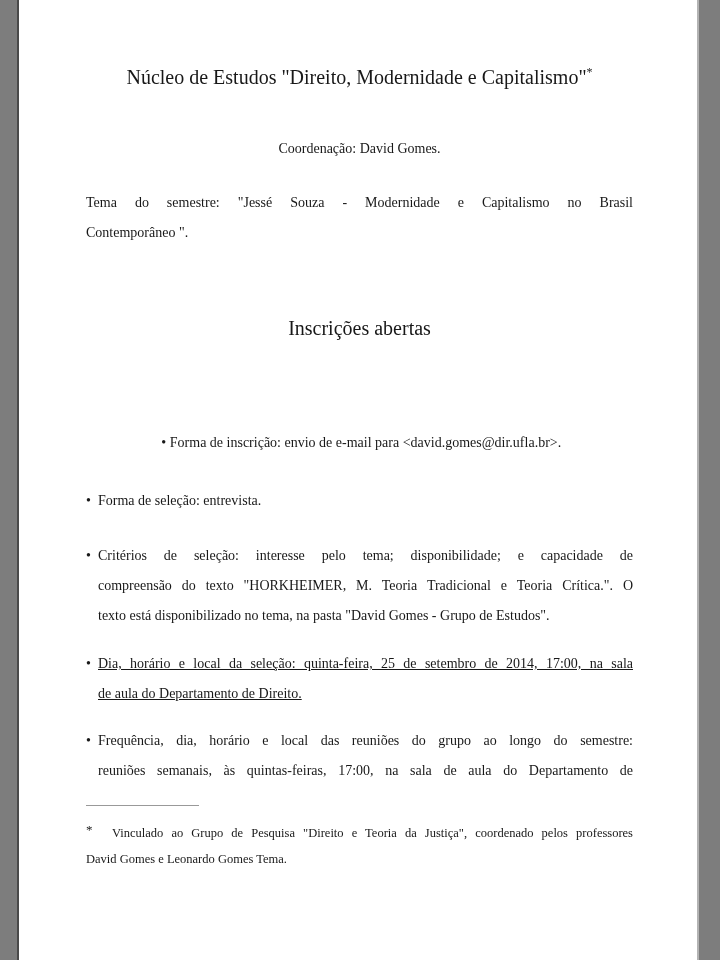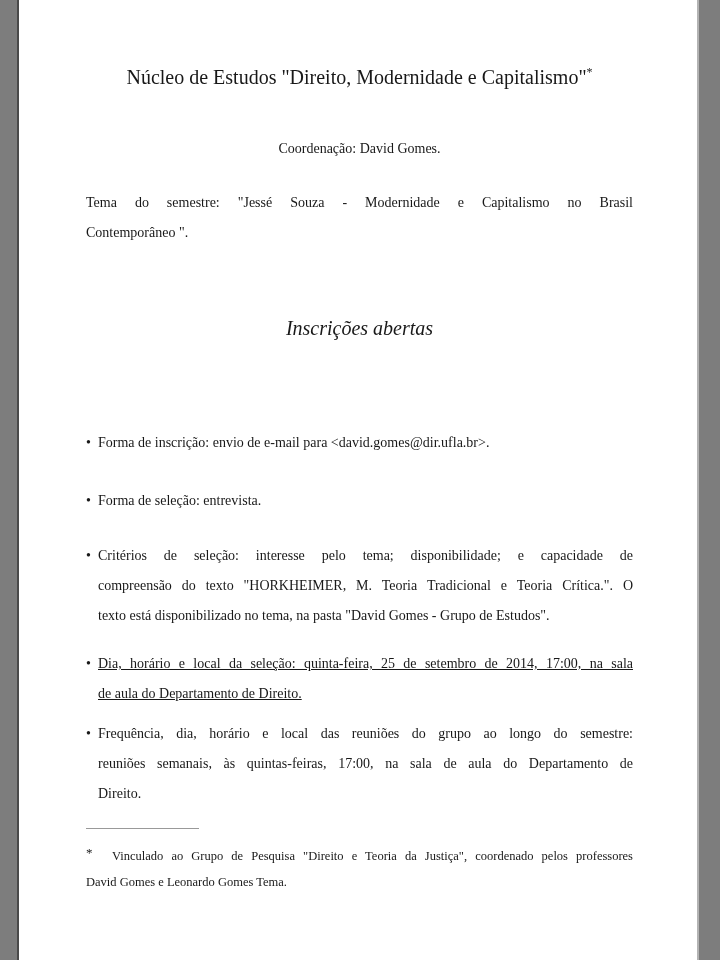--- a/index.html
+++ b/index.html
@@ -24,29 +24,29 @@
     font-size: 20px; line-height: 26px; font-weight: normal;
   }
   .doc-title sup { font-size: 12px; vertical-align: super; line-height: 0; }
 
   .para { font-size: 14px; line-height: 30px; }
   .p-coord { margin: 44px 0 0; text-align: center; }
   .p-tema  { margin: 24px 0 0; }
 
   .subtitle {
     margin: 66px 0 0; text-align: center;
-    font-size: 20px; line-height: 28px; font-weight: normal; font-style: italic;
+    font-size: 20px; line-height: 28px; font-weight: normal;
   }
 
   .bullet { font-size: 14px; line-height: 30px; }
-  .b1 { margin-top: 86px; }
+  .b1 { margin-top: 86px; text-align: center; }
   .b2 { margin-top: 28px; }
   .b3 { margin-top: 25px; }
   .b4 { margin-top: 18px; text-decoration: underline; }
-  .b5 { margin-top: 10px; }
+  .b5 { margin-top: 17px; }
   .jl { text-align: justify; text-align-last: justify; }
   .cont { padding-left: 12px; }
   .dot { display: inline-block; width: 12px; }
 
   .fn-rule {
     margin: 19px 0 0; width: 113px; height: 0;
     border: none; border-top: 1px solid #999999;
   }
   .footnote { position: relative; margin-top: 14px; font-size: 12.5px; line-height: 26px; }
   .fn-star { position: absolute; left: 0; top: -3px; font-size: 13px; }
@@ -87,21 +87,20 @@
     </div>
 
     <div class="bullet b4">
       <div class="jl"><span class="dot">•</span><span>Dia, horário e local da seleção: quinta-feira, 25 de setembro de 2014, 17:00, na sala</span></div>
       <div class="cont">de aula do Departamento de Direito.</div>
     </div>
 
     <div class="bullet b5">
       <div class="jl"><span class="dot">•</span><span>Frequência, dia, horário e local das reuniões do grupo ao longo do semestre:</span></div>
       <div class="cont jl">reuniões semanais, às quintas-feiras, 17:00, na sala de aula do Departamento de</div>
-      <div class="cont">Direito.</div>
     </div>
 
     <hr class="fn-rule">
 
     <div class="footnote">
       <span class="fn-star">*</span>
       <div class="fn-l1">Vinculado ao Grupo de Pesquisa "Direito e Teoria da Justiça", coordenado pelos professores</div>
       <div>David Gomes e Leonardo Gomes Tema.</div>
     </div>
 

